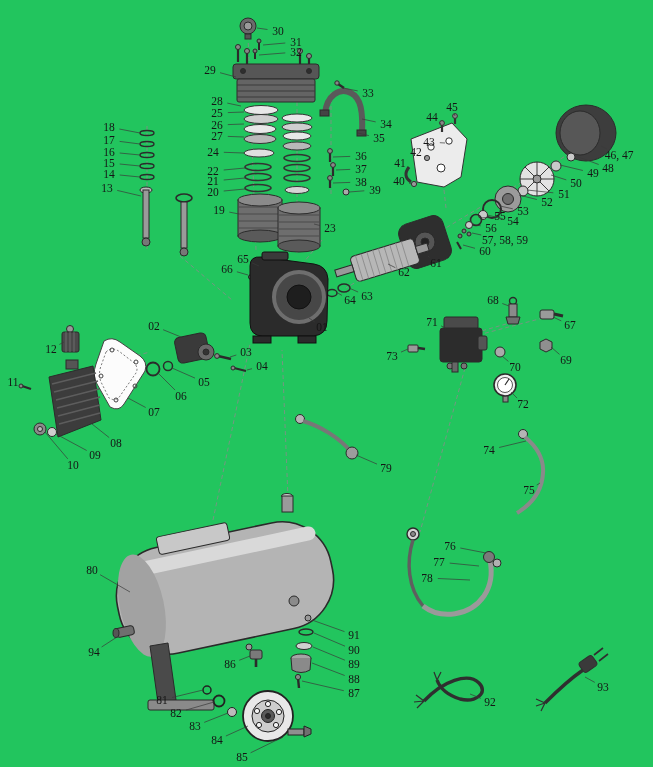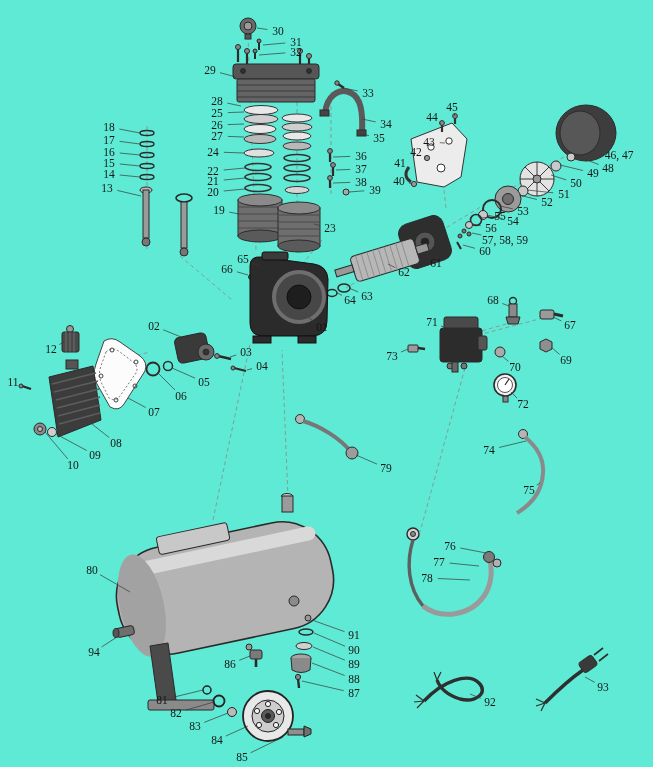--- a/index.html
+++ b/index.html
@@ -1,16 +1,16 @@
 <!DOCTYPE html>
 <html><head>
 <meta charset="utf-8">
 <style>
   html,body{margin:0;padding:0;background:#ffffff;}
-  .page{position:relative;width:653px;height:767px;background:#5eead4;overflow:hidden;}
+  .page{position:relative;width:653px;height:767px;background:#22c55e;overflow:hidden;}
   svg{display:block;}
   #labels-layer text{font-family:"Liberation Serif","DejaVu Serif",serif;font-size:11.5px;fill:#151515;text-anchor:middle;}
   #labels-layer line{stroke:#3a3a3a;stroke-width:0.7;}
 </style>
 </head>
 <body>
 
 <div class="page">
 <svg viewBox="0 0 653 767" width="653" height="767">
 

